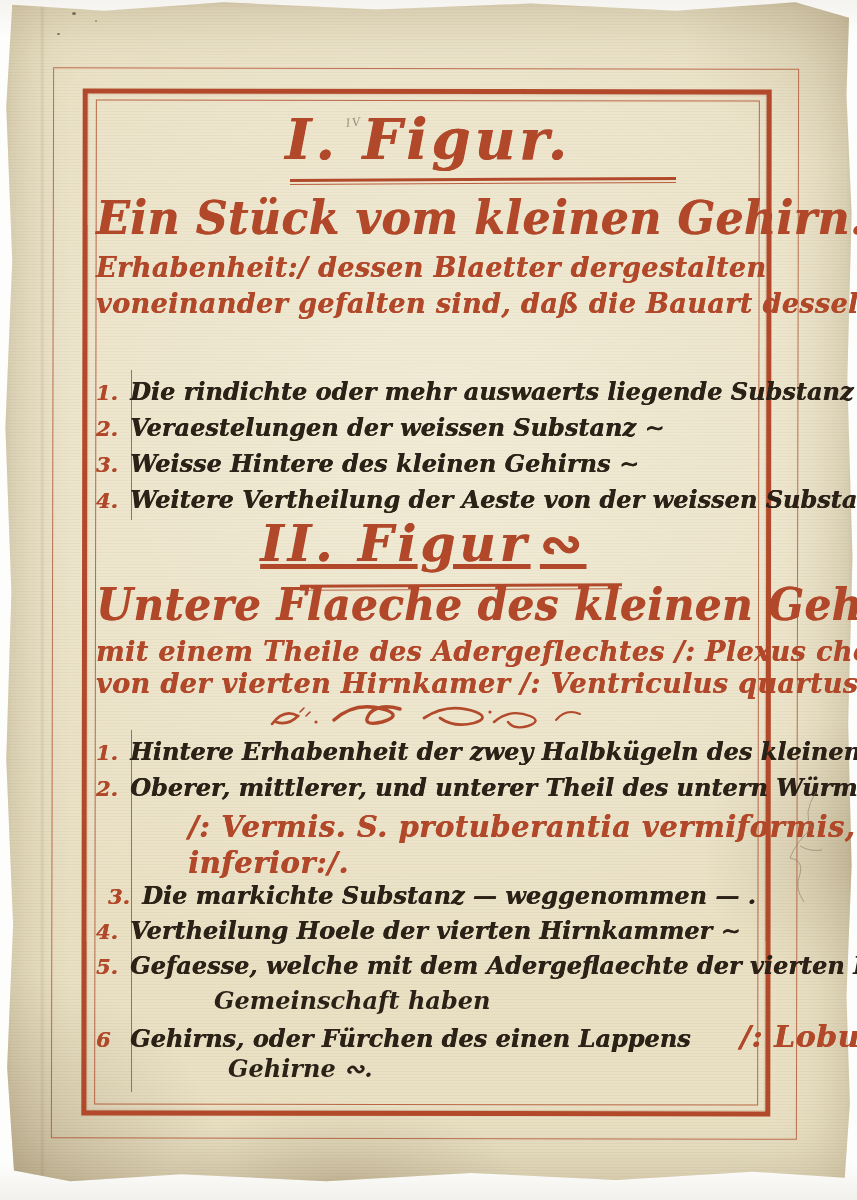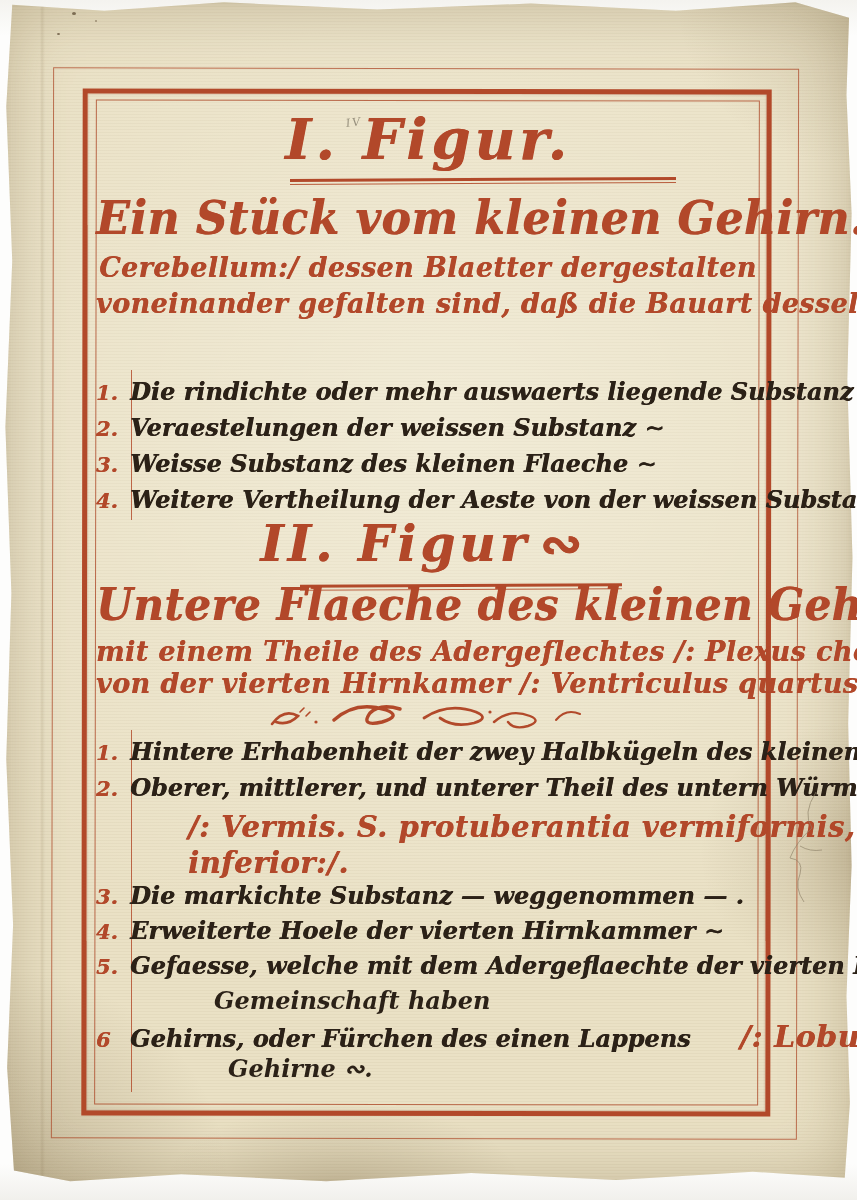--- a/index.html
+++ b/index.html
@@ -76,37 +76,37 @@
   <div class="margin-rule" id="rule1"></div>
   <div class="margin-rule" id="rule2"></div>
 
   <div class="pencil">IV</div>
 
   <div class="line ctr red scriptish title" style="top:106px;">I. Figur.</div>
   <div class="underline-double" style="left:290px; top:178px; width:386px;"></div>
 
   <div class="line ctr red scriptish bighead" style="top:192px;">Ein Stück vom kleinen Gehirn.</div>
 
-  <div class="line ctr red scriptish subhead" style="top:252px;">Cerebellum:/ dessen Blaetter dergestalten</div>
+  <div class="line ctr red scriptish subhead" style="top:252px;">Erhabenheit:/ dessen Blaetter dergestalten</div>
   <div class="line ctr red scriptish subhead" style="top:288px;">voneinander gefalten sind, daß die Bauart desselben</div>
 
   <div class="line item scriptish" style="top:377px;">
     <span class="num">1.</span><span class="txt ink">Die rindichte oder mehr auswaerts liegende Substanz ∼</span>
   </div>
   <div class="line item scriptish" style="top:413px;">
     <span class="num">2.</span><span class="txt ink">Veraestelungen der weissen Substanz ∼</span>
   </div>
   <div class="line item scriptish" style="top:449px;">
-    <span class="num">3.</span><span class="txt ink">Weisse Substanz des kleinen Flaeche ∼</span>
+    <span class="num">3.</span><span class="txt ink">Weisse Hintere des kleinen Gehirns ∼</span>
   </div>
   <div class="line item scriptish" style="top:485px;">
     <span class="num">4.</span><span class="txt ink">Weitere Vertheilung der Aeste von der weissen Substanz ∼</span>
   </div>
 
-  <div class="line ctr red scriptish title" style="top:514px; font-size:50px;"><span>II. Figur</span><span class="swash">∾</span>
+  <div class="line ctr red scriptish title" style="top:514px; font-size:50px;text-decoration:underline;"><span>II. Figur</span><span class="swash">∾</span>
   </div>
   <div class="underline-double" style="left:300px; top:584px; width:322px;"></div>
 
   <div class="line ctr red scriptish bighead" style="top:580px; font-size:42px;">Untere Flaeche des kleinen Gehirns</div>
 
   <div class="line ctr red scriptish subhead" style="top:636px;">mit einem Theile des Adergeflechtes /: Plexus chorvideus:/</div>
   <div class="line ctr red scriptish subhead" style="top:668px;">von der vierten Hirnkamer /: Ventriculus quartus:/</div>
 
   <div class="flourish-svg" style="top:700px;">
     <svg width="330" height="32" viewBox="0 0 330 32">
@@ -126,25 +126,25 @@
   <div class="line item scriptish" style="top:737px;">
     <span class="num">1.</span><span class="txt ink">Hintere Erhabenheit der zwey Halbkügeln des kleinen Gehirns.</span>
   </div>
   <div class="line item scriptish" style="top:773px;">
     <span class="num">2.</span><span class="txt ink">Oberer, mittlerer, und unterer Theil des untern Würmes ,,</span>
   </div>
 
   <div class="line red scriptish latinline" style="top:810px; left:188px;">/: Vermis. S. protuberantia vermiformis,</div>
   <div class="line red scriptish latinline" style="top:846px; left:188px;">inferior:/.</div>
 
-  <div class="line item scriptish" style="top:881px;">
+  <div class="line item scriptish" style="top:881px;margin-left:12px;">
     <span class="num">3.</span><span class="txt ink">Die markichte Substanz — weggenommen — .</span>
   </div>
   <div class="line item scriptish" style="top:916px;">
-    <span class="num">4.</span><span class="txt ink">Erweiterte Hoele der vierten Hirnkammer ∼</span>
+    <span class="num">4.</span><span class="txt ink">Vertheilung Hoele der vierten Hirnkammer ∼</span>
   </div>
   <div class="line item scriptish" style="top:951px;">
     <span class="num">5.</span><span class="txt ink">Gefaesse, welche mit dem Adergeflaechte der vierten Hirnkamer</span>
   </div>
   <div class="line item scriptish ink" style="top:986px; left:214px;">Gemeinschaft haben</div>
 
   <div class="line item scriptish" style="top:1019px;">
     <span class="num">6</span><span class="txt ink">Gehirns, oder Fürchen des einen Lappens</span>
     <span class="red latinline" style="font-size:30px;margin-left:41px;">/: Lobus:/</span>
     <span class="txt ink">vom kleinen</span>

